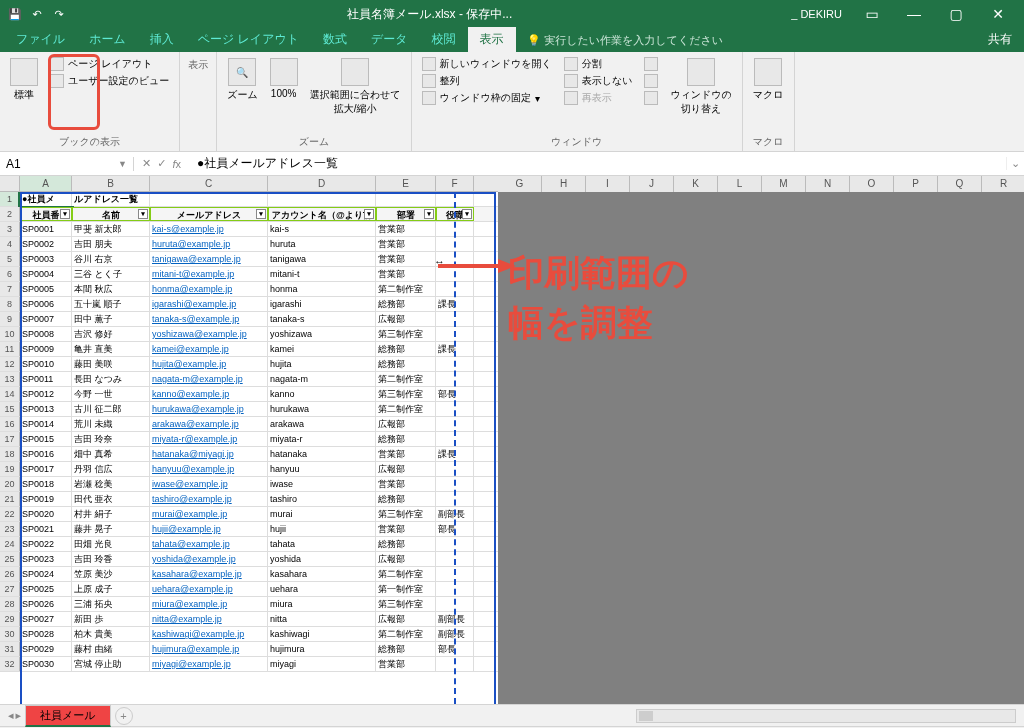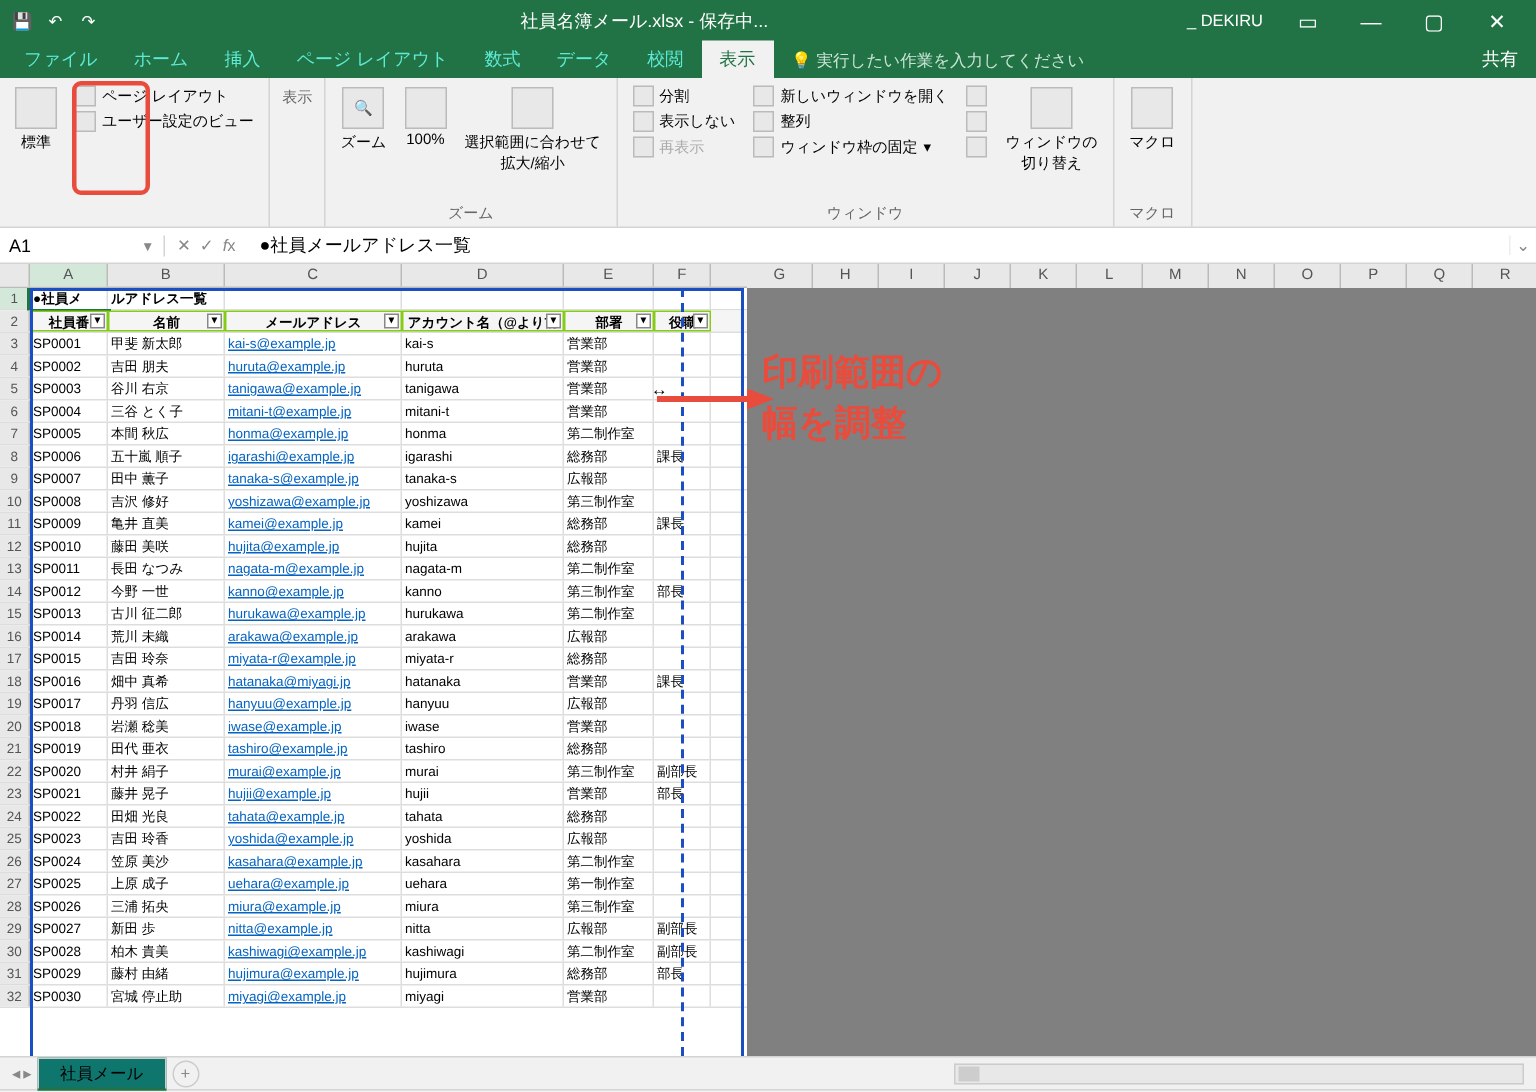--- a/index.html
+++ b/index.html
@@ -27,21 +27,21 @@
 .rbtn .icon { width: 28px; height: 28px; background: #e8e8e8; border: 1px solid #bbb; display: flex; align-items: center; justify-content: center; }
 .rbtn.small { flex-direction: row; gap: 4px; align-items: center; text-align: left; padding: 1px 2px; }
 .rbtn.small .icon { width: 14px; height: 14px; }
 .vstack { display: flex; flex-direction: column; gap: 1px; }
 .chk { display: flex; align-items: center; gap: 4px; font-size: 11px; padding: 1px 2px; }
 .chk input { width: 12px; height: 12px; }
 
 .red-highlight { position: absolute; left: 48px; top: 2px; width: 52px; height: 76px; border: 3px solid #e84c3d; border-radius: 6px; pointer-events: none; z-index: 10; }
 
 .namebox-row { height: 24px; border-bottom: 1px solid #d4d4d4; display: flex; align-items: center; background: #fff; }
-.namebox { width: 110px; border-right: 1px solid #d4d4d4; padding: 0 6px; font-size: 12px; display: flex; align-items: center; justify-content: space-between; }
+.namebox { width: 134px; border-right: 1px solid #d4d4d4; padding: 0 6px; font-size: 12px; display: flex; align-items: center; justify-content: space-between; }
 .namebox .dd { color: #888; font-size: 9px; }
 .fx-btns { display: flex; align-items: center; gap: 6px; padding: 0 8px; color: #888; }
 .formula { flex: 1; padding: 0 8px; font-size: 12px; }
 .formula-dd { width: 18px; text-align: center; color: #888; border-left: 1px solid #eee; }
 
 .sheet-area { display: flex; height: 528px; background: #808080; }
 .sheet-left { flex: 0 0 498px; display: flex; flex-direction: column; background: #fff; position: relative; }
 .sheet-right { flex: 1; background: #808080; position: relative; }
 
 .col-headers { display: flex; background: #e8e8e8; border-bottom: 1px solid #bbb; height: 16px; font-size: 10px; }
@@ -60,28 +60,28 @@
 .filter-row .cell .fbtn { position: absolute; right: 1px; top: 1px; width: 10px; height: 10px; background: #fff; border: 1px solid #888; font-size: 7px; line-height: 8px; }
 
 .wA { width: 52px; } .wB { width: 78px; } .wC { width: 118px; } .wD { width: 108px; } .wE { width: 60px; } .wF { width: 38px; }
 
 .print-border-v { position: absolute; top: 16px; bottom: 0; border-left: 2px solid #1a4fc4; z-index: 5; }
 .print-border-h { position: absolute; left: 20px; border-top: 2px solid #1a4fc4; z-index: 5; }
 .print-dash { position: absolute; top: 16px; bottom: 0; border-left: 2px dashed #1a4fc4; z-index: 5; }
 
 .red-arrow { position: absolute; left: 438px; top: 80px; z-index: 20; pointer-events: none; }
 .red-arrow svg { width: 80px; height: 20px; }
-.overlay-text { position: absolute; left: 10px; top: 56px; font-size: 24px; color: #e84c3d; font-weight: bold; line-height: 1.4; z-index: 20; pointer-events: none; }
+.overlay-text { position: absolute; left: 10px; top: 72px; font-size: 36px; color: #e84c3d; font-weight: bold; line-height: 1.4; z-index: 20; pointer-events: none; }
 
 .right-cols { display: flex; background: #808080; height: 16px; font-size: 10px; }
 .right-cols .ch { background: #e8e8e8; }
 
 .sheet-tabs { height: 22px; background: #f1f1f1; border-top: 1px solid #d4d4d4; display: flex; align-items: center; padding: 0 8px; gap: 4px; }
 .sheet-tabs .nav { display: flex; gap: 2px; color: #888; }
-.sheet-tabs .stab { padding: 2px 14px; background: #0f766e; border: 1px solid #ccc; border-bottom: 2px solid #217346; font-size: 11px; }
+.sheet-tabs .stab { padding: 2px 14px; background: #ef4444; border: 1px solid #ccc; border-bottom: 2px solid #217346; font-size: 11px; }
 .sheet-tabs .add { width: 18px; height: 18px; border: 1px solid #ccc; border-radius: 50%; text-align: center; line-height: 16px; color: #888; }
 .sheet-tabs .hscroll { margin-left: auto; width: 380px; height: 14px; background: #e8e8e8; border: 1px solid #ccc; position: relative; }
 .sheet-tabs .hscroll .thumb { position: absolute; left: 2px; top: 1px; width: 14px; height: 10px; background: #cdcdcd; }
 
 .statusbar { height: 22px; background: #f1f1f1; border-top: 1px solid #d4d4d4; display: flex; align-items: center; padding: 0 8px; font-size: 11px; }
 
 .resize-cursor { position: absolute; left: 434px; top: 78px; z-index: 25; font-size: 11px; color: #000; font-weight: bold; pointer-events: none; }
 
 .cellA1 { outline: 2px solid #217346; }
 </style>
@@ -129,20 +129,21 @@
         <div class="rbtn small">
             <div class="icon"></div>
             <span>ページ レイアウト</span>
           </div>
         <div class="rbtn small">
             <div class="icon"></div>
             <span>ユーザー設定のビュー</span>
           </div>
       </div>
     </div>
+    <div class="label">ブックの表示</div>
   </div>
   <div class="rgroup">
     <div class="label">表示</div>
   </div>
   <div class="rgroup">
     <div class="body">
       <div class="rbtn">
           <div class="icon">🔍</div>
           <span>ズーム</span>
         </div>
@@ -156,41 +157,41 @@
 拡大/縮小</span>
         </div>
     </div>
     <div class="label">ズーム</div>
   </div>
   <div class="rgroup">
     <div class="body">
       <div class="vstack">
         <div class="rbtn small">
             <div class="icon"></div>
-            <span>分割</span>
-          </div>
-        <div class="rbtn small">
-            <div class="icon"></div>
-            <span>表示しない</span>
-          </div>
-        <div class="rbtn small" style="color:#aaa">
-            <div class="icon"></div>
-            <span>再表示</span>
-          </div>
+            <span>新しいウィンドウを開く</span>
+          </div>
+        <div class="rbtn small">
+            <div class="icon"></div>
+            <span>整列</span>
+          </div>
+        <div class="rbtn small"><div class="icon"></div><span>ウィンドウ枠の固定</span> ▾</div>
       </div>
       <div class="vstack">
         <div class="rbtn small">
             <div class="icon"></div>
-            <span>新しいウィンドウを開く</span>
-          </div>
-        <div class="rbtn small">
-            <div class="icon"></div>
-            <span>整列</span>
-          </div>
-        <div class="rbtn small"><div class="icon"></div><span>ウィンドウ枠の固定</span> ▾</div>
+            <span>分割</span>
+          </div>
+        <div class="rbtn small">
+            <div class="icon"></div>
+            <span>表示しない</span>
+          </div>
+        <div class="rbtn small" style="color:#aaa">
+            <div class="icon"></div>
+            <span>再表示</span>
+          </div>
       </div>
       <div class="vstack" style="justify-content:center">
         <div class="rbtn small">
             <div class="icon"></div>
           </div>
         <div class="rbtn small">
             <div class="icon"></div>
           </div>
         <div class="rbtn small">
             <div class="icon"></div>

